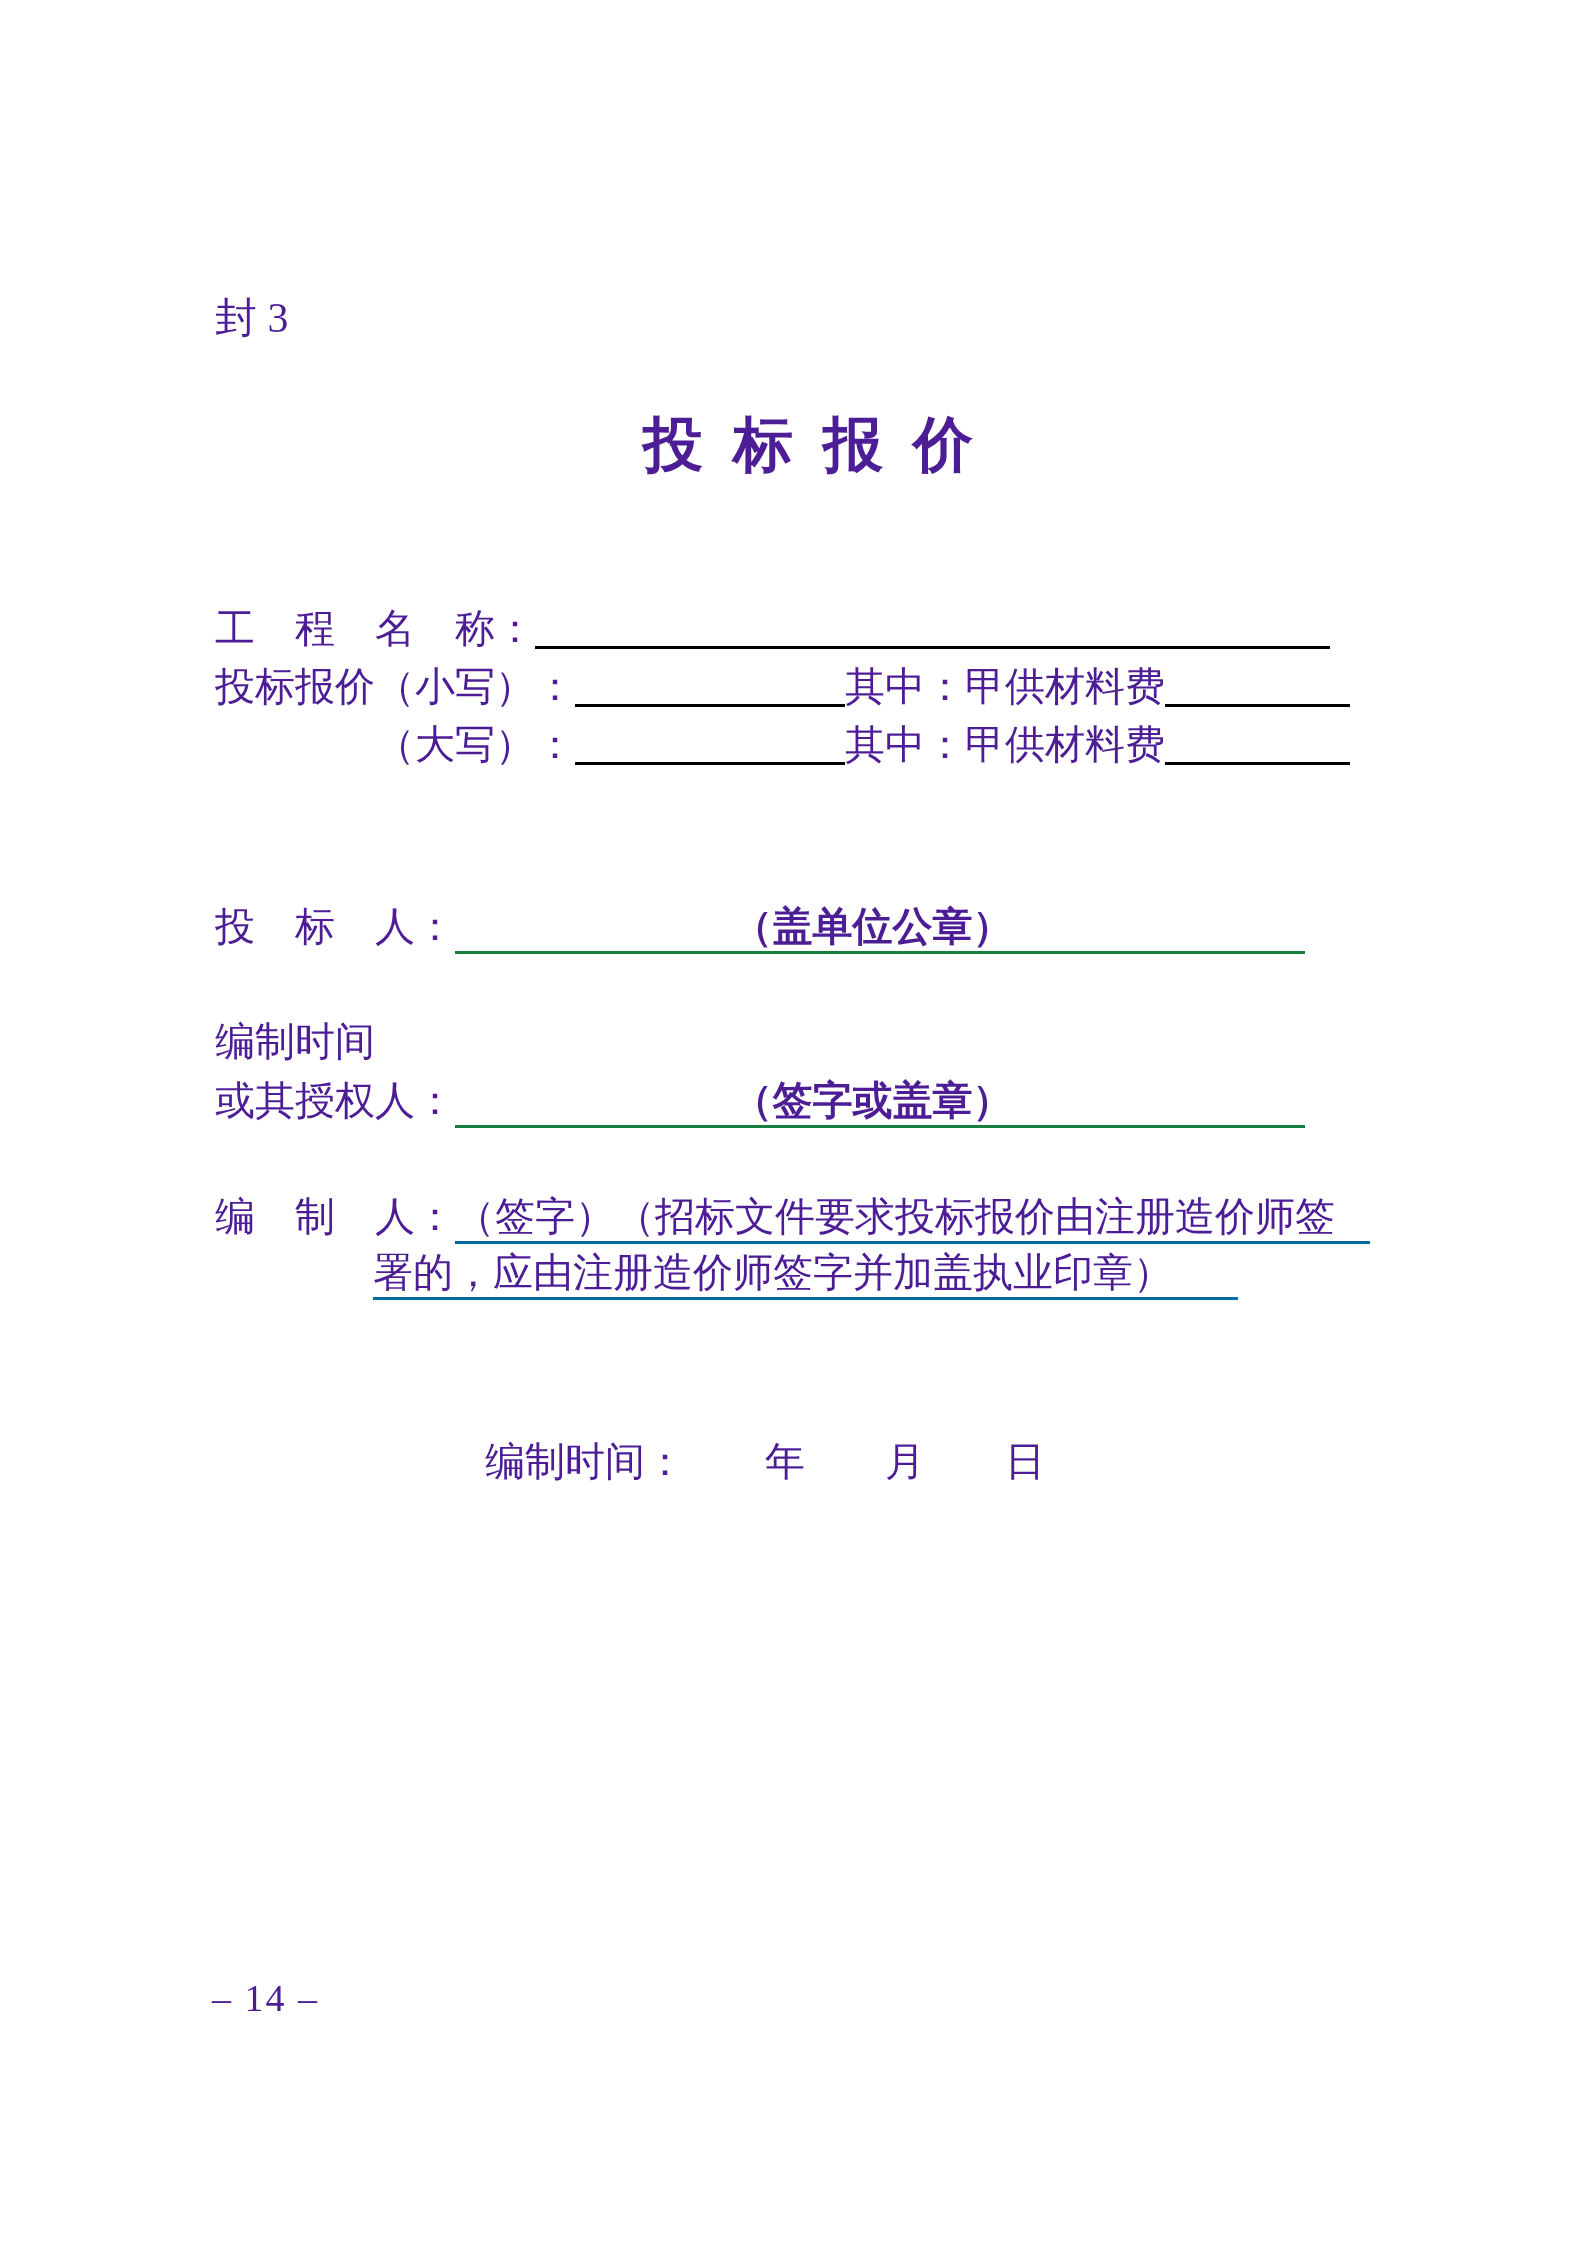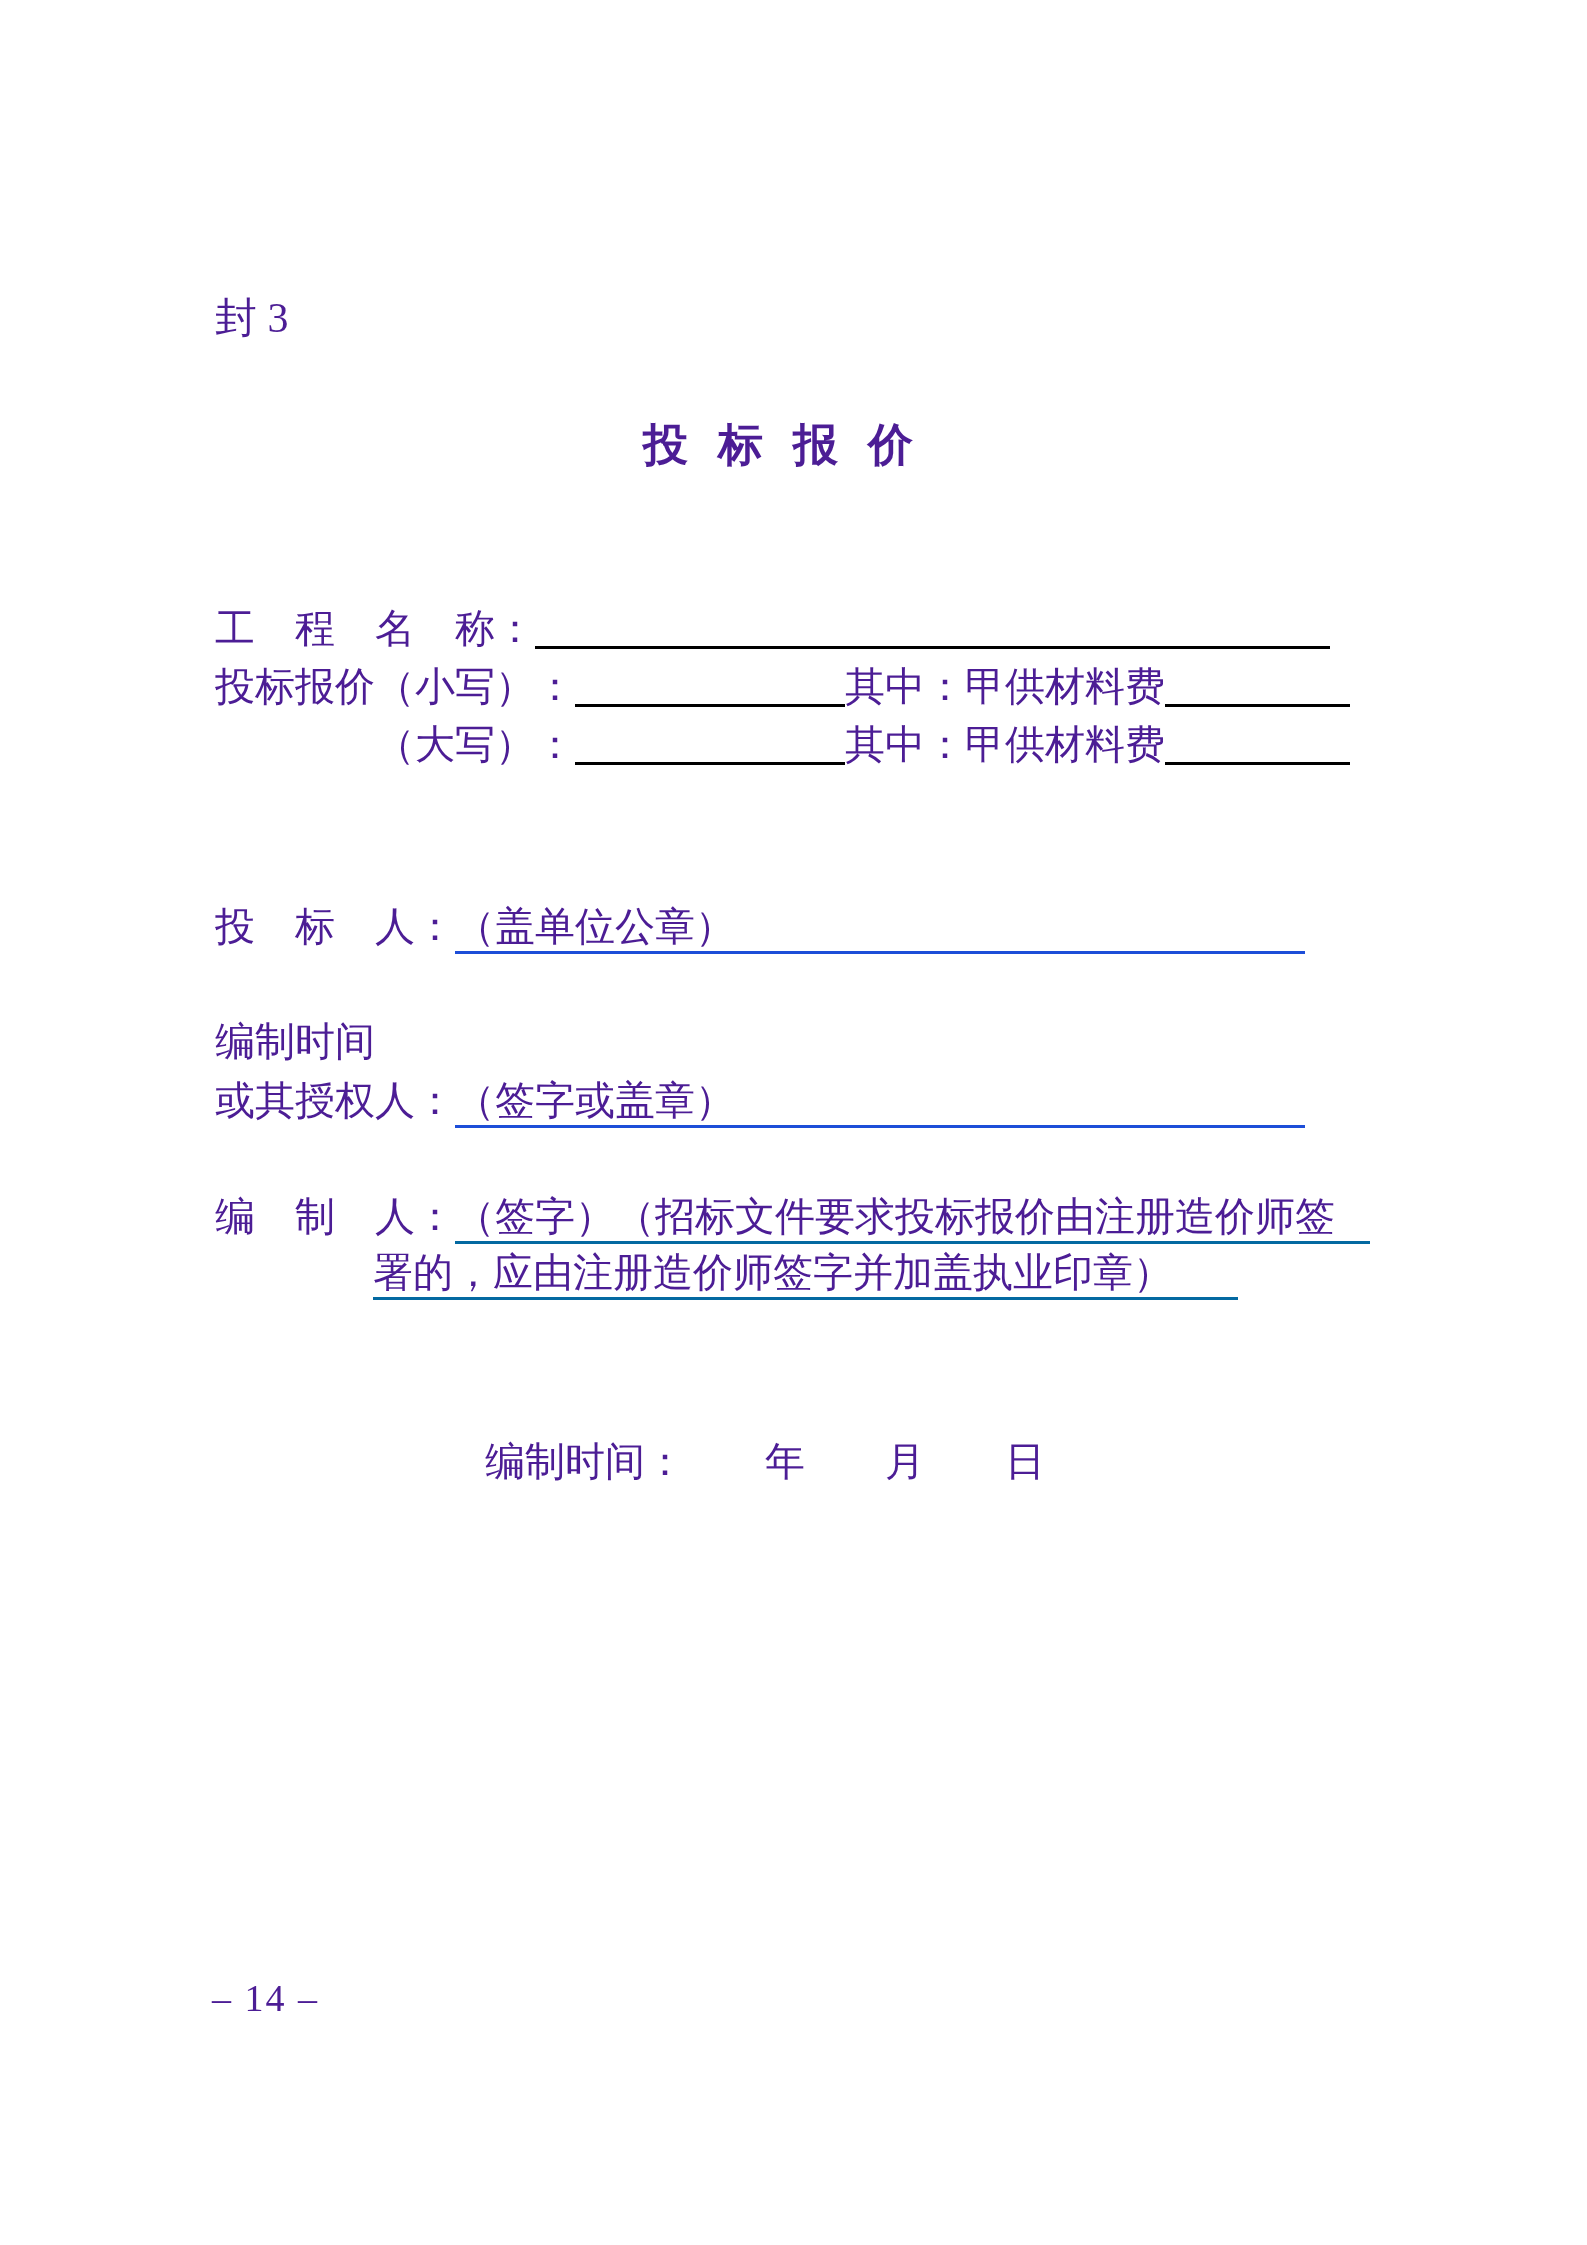--- a/index.html
+++ b/index.html
@@ -21,21 +21,21 @@
     left: 215px;
     top: 294px;
     font-size: 42px;
     line-height: 48px;
     white-space: nowrap;
   }
   .title {
     position: absolute;
     left: 643px;
     top: 410px;
-    font-size: 45px;
+    font-size: 60px;
     line-height: 70px;
     font-weight: bold;
     letter-spacing: 30px;
     white-space: nowrap;
   }
   .row {
     position: absolute;
     left: 215px;
     font-size: 40px;
     line-height: 48px;
@@ -44,23 +44,24 @@
   
   .blank {
     display: inline-block;
     height: 0;
     border-bottom: 3px solid #000000;
     vertical-align: -7px;
   }
   
   .fill-note {
     display: inline-block;
-    border-bottom: 3px solid #1d4ed8;
-    text-align: left;
+    border-bottom: 3px solid #15803d;
+    text-align: center;
     padding-right: 15px;
+    font-weight: bold;
   }
   
   .underlined {
     display: inline-block;
     border-bottom: 3px solid #0369a1;
   }
   .footer {
     position: absolute;
     left: 212px;
     top: 1976px;

